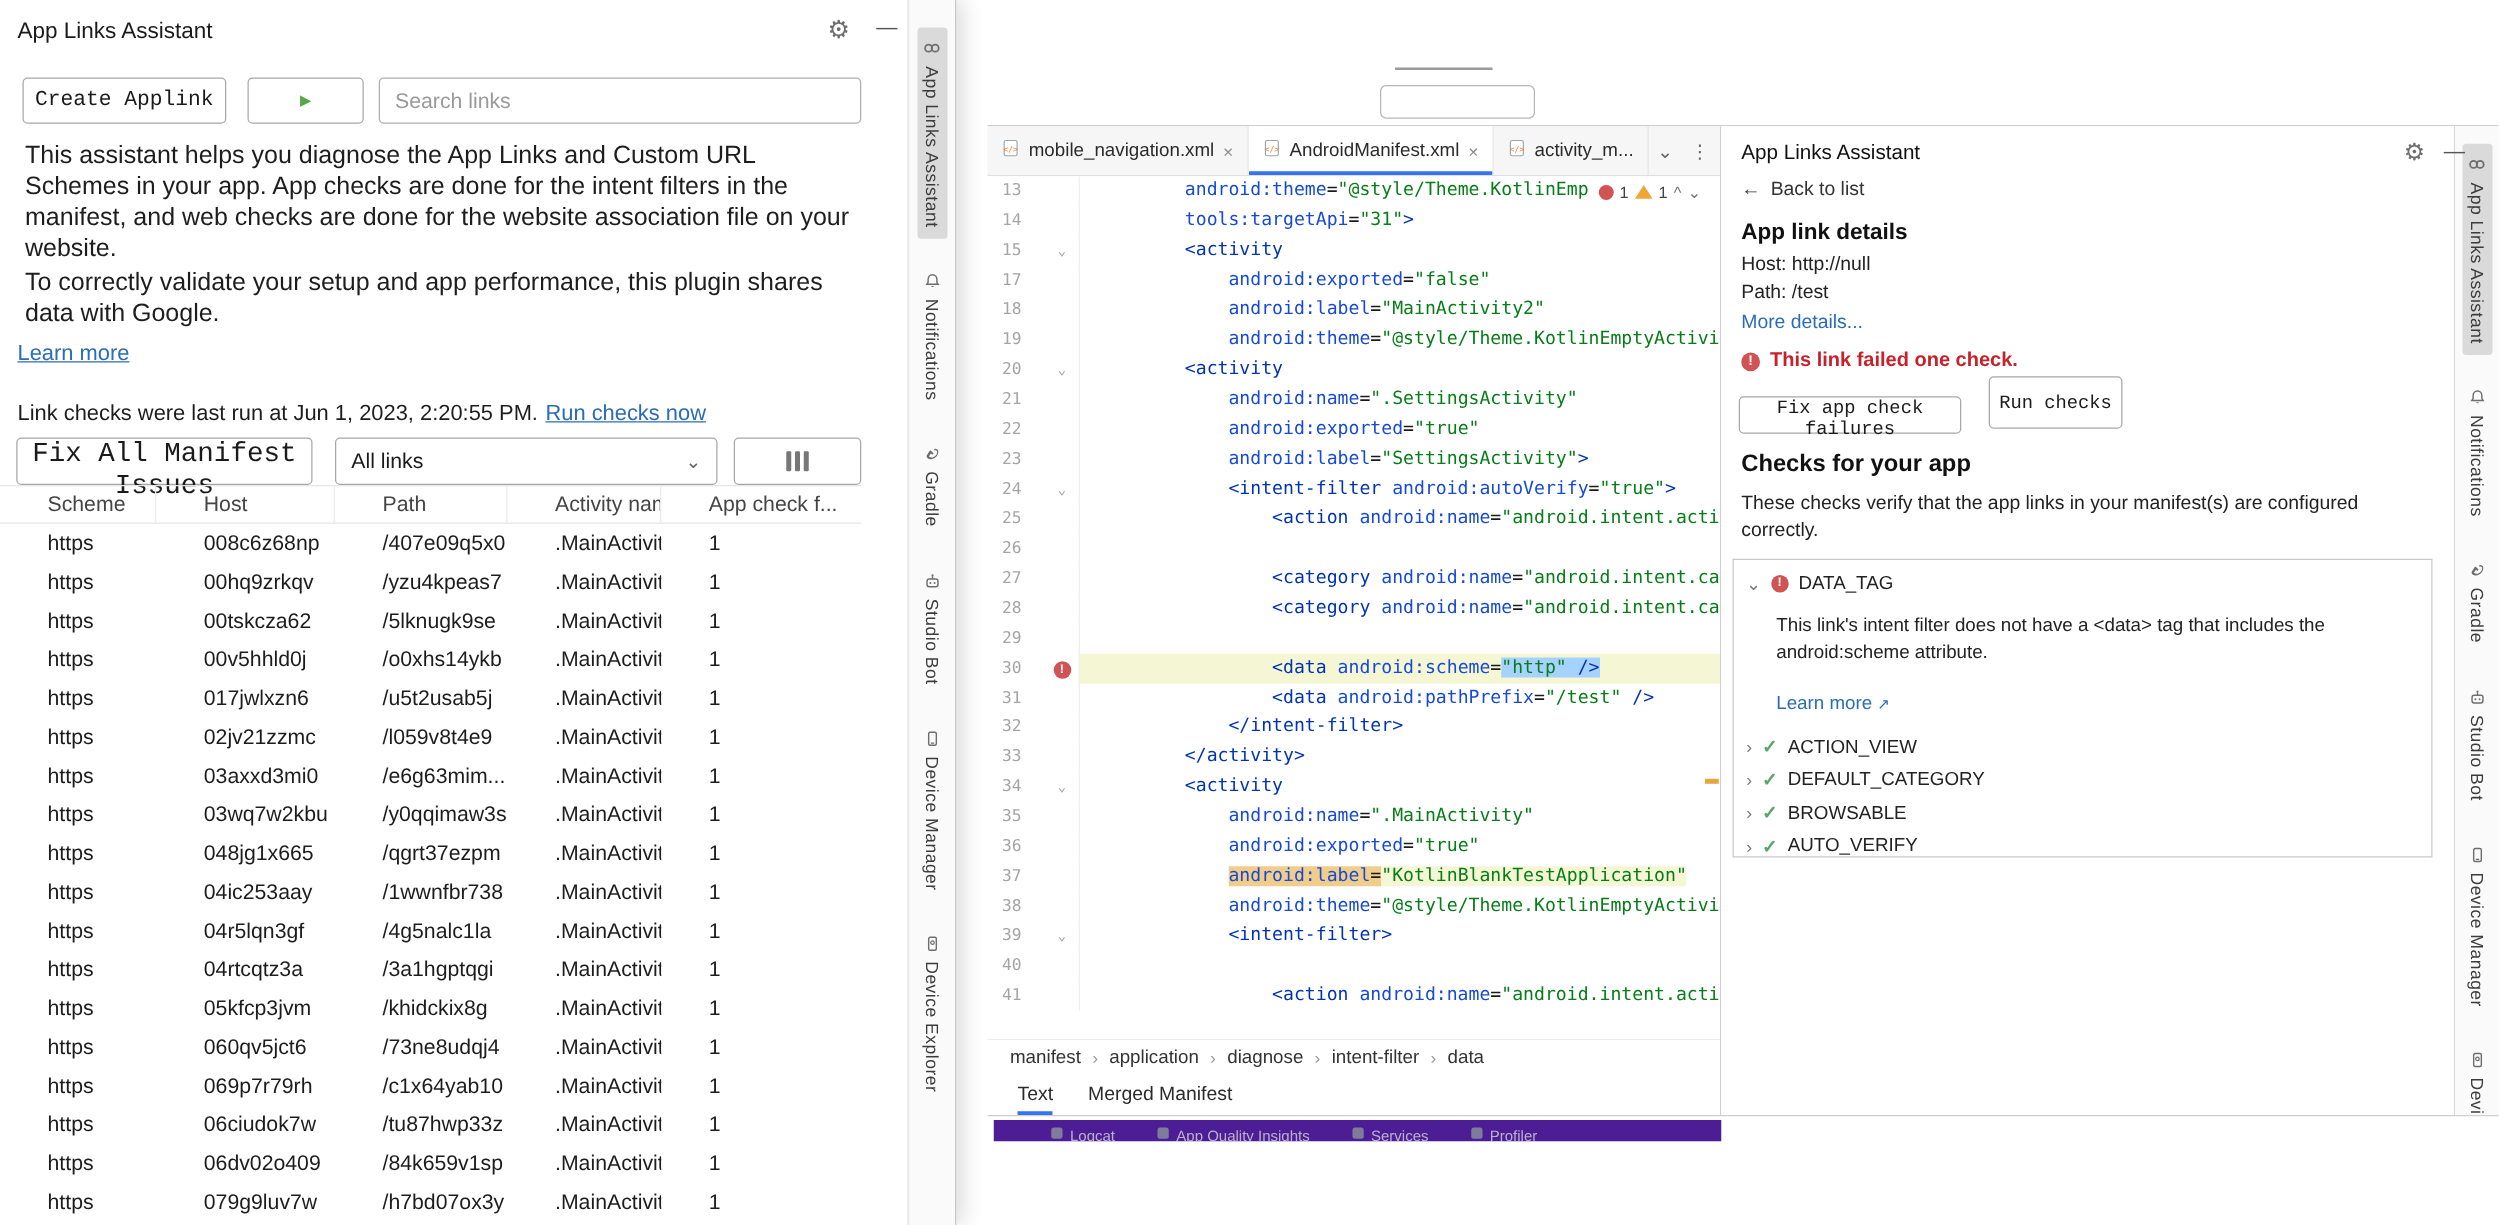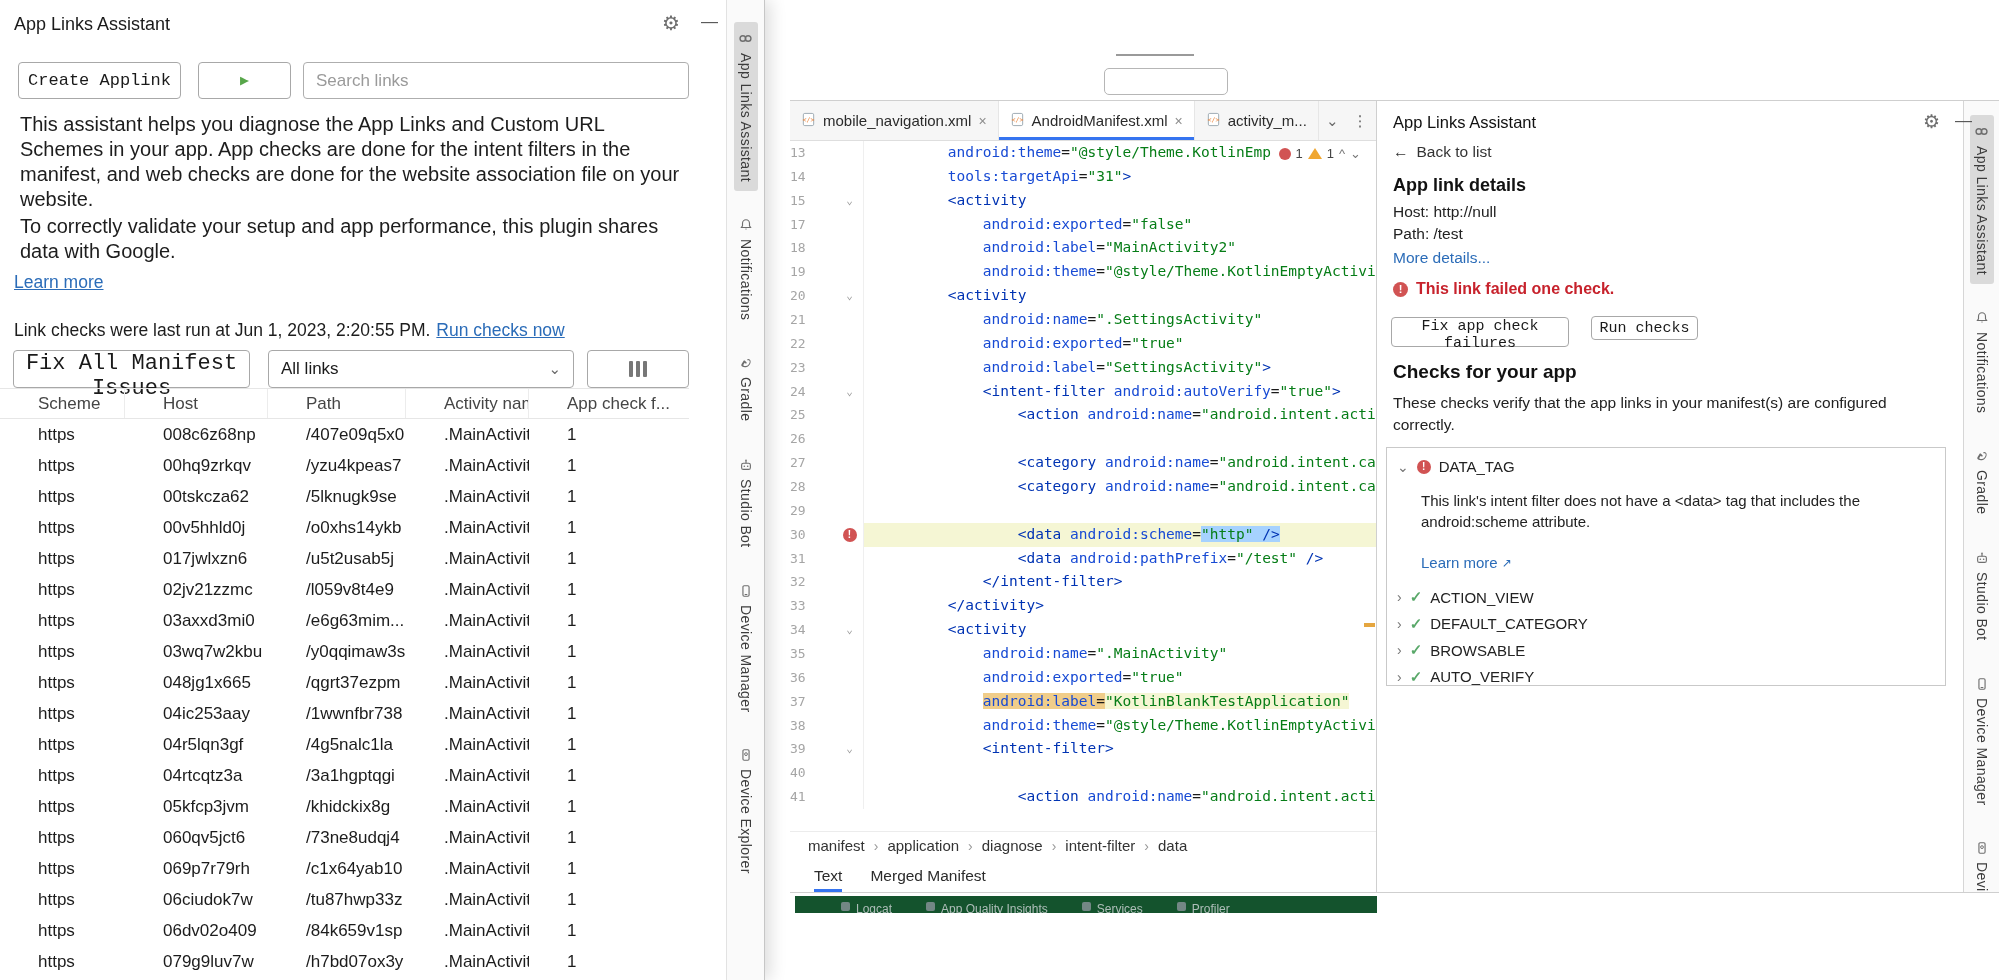--- a/index.html
+++ b/index.html
@@ -58,21 +58,21 @@
 .mw-body{display:flex;height:793px;border-top:1px solid #cfcfcf;border-bottom:1px solid #cfcfcf;background:#fff}
 .ecol{width:587px;border-right:1px solid #cfcfcf;display:flex;flex-direction:column;min-width:0}
 .tabbar{height:40px;background:#f6f6f6;border-bottom:1px solid #dedede;display:flex;align-items:stretch}
 .tabs{display:flex}
 .etab{display:flex;align-items:center;gap:7px;padding:0 11px;font-size:15px;color:#2b2b2b;cursor:pointer;border-right:1px solid #e6e6e6;white-space:nowrap}
 .etab.selected{background:#fff;box-shadow:inset 0 -3px 0 var(--accent,#3574f0)}
 .tab-close{color:#8c8c8c;font-size:14px;cursor:pointer}
 .tab-extra{align-self:center;color:#666;font-size:15px;padding:0 7px;cursor:pointer}
 .code{flex:1;position:relative;overflow:hidden;font-family:"DejaVu Sans Mono",monospace;font-size:14.5px;background:#fff}
 .code-line{display:flex;height:23.86px;line-height:23.86px}
-.ln{width:46px;text-align:left;padding-right:7px;color:#a5a5a5;font-size:13px;flex:none;font-family:"DejaVu Sans Mono",monospace}
+.ln{width:46px;text-align:center;padding-right:7px;color:#a5a5a5;font-size:13px;flex:none;font-family:"DejaVu Sans Mono",monospace}
 .fold{width:27px;flex:none;text-align:center;color:#9a9a9a;font-size:11px}
 .ct{flex:1;white-space:pre;overflow:hidden;padding-left:14px;border-left:1px solid #efefef;color:#1a1a1a}
 .bg-warn .ct{background:var(--line_highlight,#f5f6d4)}
 .tk-t{color:var(--code_tag,#0033b3)}
 .tk-a{color:var(--code_attr,#174ad4)}
 .tk-s{color:var(--code_str,#067d17)}
 .sel{background:var(--selection,#a6d2ff)}
 .mark-attr{background:var(--match_highlight,#f0cd8a)}
 .mark-val{background:var(--line_highlight,#f5f6d4)}
 .gut-err{display:inline-block;width:14px;height:14px;border-radius:50%;background:var(--error,#d15353);color:#fff;font-size:10px;font-weight:bold;line-height:14px;text-align:center;font-family:"Liberation Sans",sans-serif}
@@ -81,41 +81,41 @@
 .insp-warn{width:0;height:0;border-left:7px solid transparent;border-right:7px solid transparent;border-bottom:11px solid var(--warn,#f0a732)}
 .insp-n{font-size:13px;color:#444}
 .insp-ch{color:#777;font-size:13px;cursor:pointer}
 .scrollmark{position:absolute;right:1px;top:482px;width:11px;height:4px;background:#e5a640}
 .crumbs{height:28px;display:flex;align-items:center;gap:9px;padding-left:18px;font-size:15px;color:#333;border-top:1px solid #ececec}
 .bc-sep{color:#999;font-size:14px}
 .bc-item{cursor:pointer}
 .btabs{height:33px;display:flex;align-items:center;gap:28px;padding-left:24px}
 .btab{font-size:15.5px;color:#2b2b2b;cursor:pointer;height:100%;display:flex;align-items:center;position:relative}
 .btab.selected::after{content:"";position:absolute;left:0;right:0;bottom:0;height:3px;background:var(--accent,#3574f0)}
-.darkbar{position:absolute;left:5px;top:844px;width:582px;height:17px;background:#14532d;display:flex;align-items:flex-start;gap:34px;padding:3px 0 0 46px;overflow:hidden}
+.darkbar{position:absolute;left:5px;top:844px;width:582px;height:17px;background:#4c1d95;display:flex;align-items:flex-start;gap:34px;padding:3px 0 0 46px;overflow:hidden}
 .db-item{display:flex;align-items:flex-start;gap:6px;opacity:.8;cursor:pointer}
 .db-ic{width:9px;height:9px;border-radius:2px;background:#8b959c;margin-top:3px}
 .db-lb{color:#d4d8db;font-size:12px;line-height:20px;white-space:nowrap}
 
 
 .panel{flex:1;position:relative;background:#fff;min-width:0}
 .pn-title{position:absolute;left:16px;top:12px;font-size:16.5px;color:#111}
 .panel .gear{left:546px;top:9px;font-size:19px}
 .panel .minim{left:578px;top:10px}
 .back{position:absolute;left:16px;top:42px;display:flex;gap:8px;align-items:center;font-size:15.5px;color:#333;cursor:pointer}
 .pn-dt{position:absolute;left:16px;top:74px;font-size:18px;font-weight:bold;color:#111}
 .pn-host{position:absolute;left:16px;top:102px;font-size:15.5px;color:#222}
 .pn-path{position:absolute;left:16px;top:124px;font-size:15.5px;color:#222}
 .pn-more{position:absolute;left:16px;top:148px;font-size:15.5px;text-decoration:none}
 .pn-fail{position:absolute;left:16px;top:179px;display:flex;align-items:center;gap:8px}
 .err-badge{width:15px;height:15px;border-radius:50%;background:var(--error,#d15353);color:#fff;font-size:11px;font-weight:bold;display:inline-flex;align-items:center;justify-content:center;flex:none}
 .err-badge.sm{width:14px;height:14px;font-size:10px}
 .pn-fail-t{color:var(--error_text,#c7222c);font-weight:bold;font-size:16px}
 .pn-fix{position:absolute;left:14px;top:216px;width:178px;height:30px;font-size:15px}
-.pn-run{position:absolute;left:214px;top:215px;width:107px;height:24px;font-size:15px}
+.pn-run{position:absolute;left:214px;top:200px;width:107px;height:42px;font-size:15px}
 .pn-ct{position:absolute;left:16px;top:260px;font-size:19px;font-weight:bold;color:#111}
 .pn-cd{position:absolute;left:16px;top:291px;width:535px;font-size:15.5px;line-height:22px;color:#222}
 .checksbox{position:absolute;left:9px;top:346px;width:560px;height:239px;border:1px solid #c9c9c9;background:#fff}
 .dt-row{position:absolute;left:10px;top:10px;display:flex;align-items:center;gap:8px;cursor:pointer}
 .chev{color:#777;font-size:14px}
 .dt-name{font-size:15px;color:#222}
 .dt-desc{position:absolute;left:34px;top:42px;width:505px;font-size:15px;line-height:21px;color:#222}
 .dt-learn{position:absolute;left:34px;top:106px;font-size:15px;text-decoration:none;display:flex;gap:4px;align-items:center}
 .ext{font-size:12px}
 .passed{position:absolute;left:10px;top:136px;display:flex;flex-direction:column}

